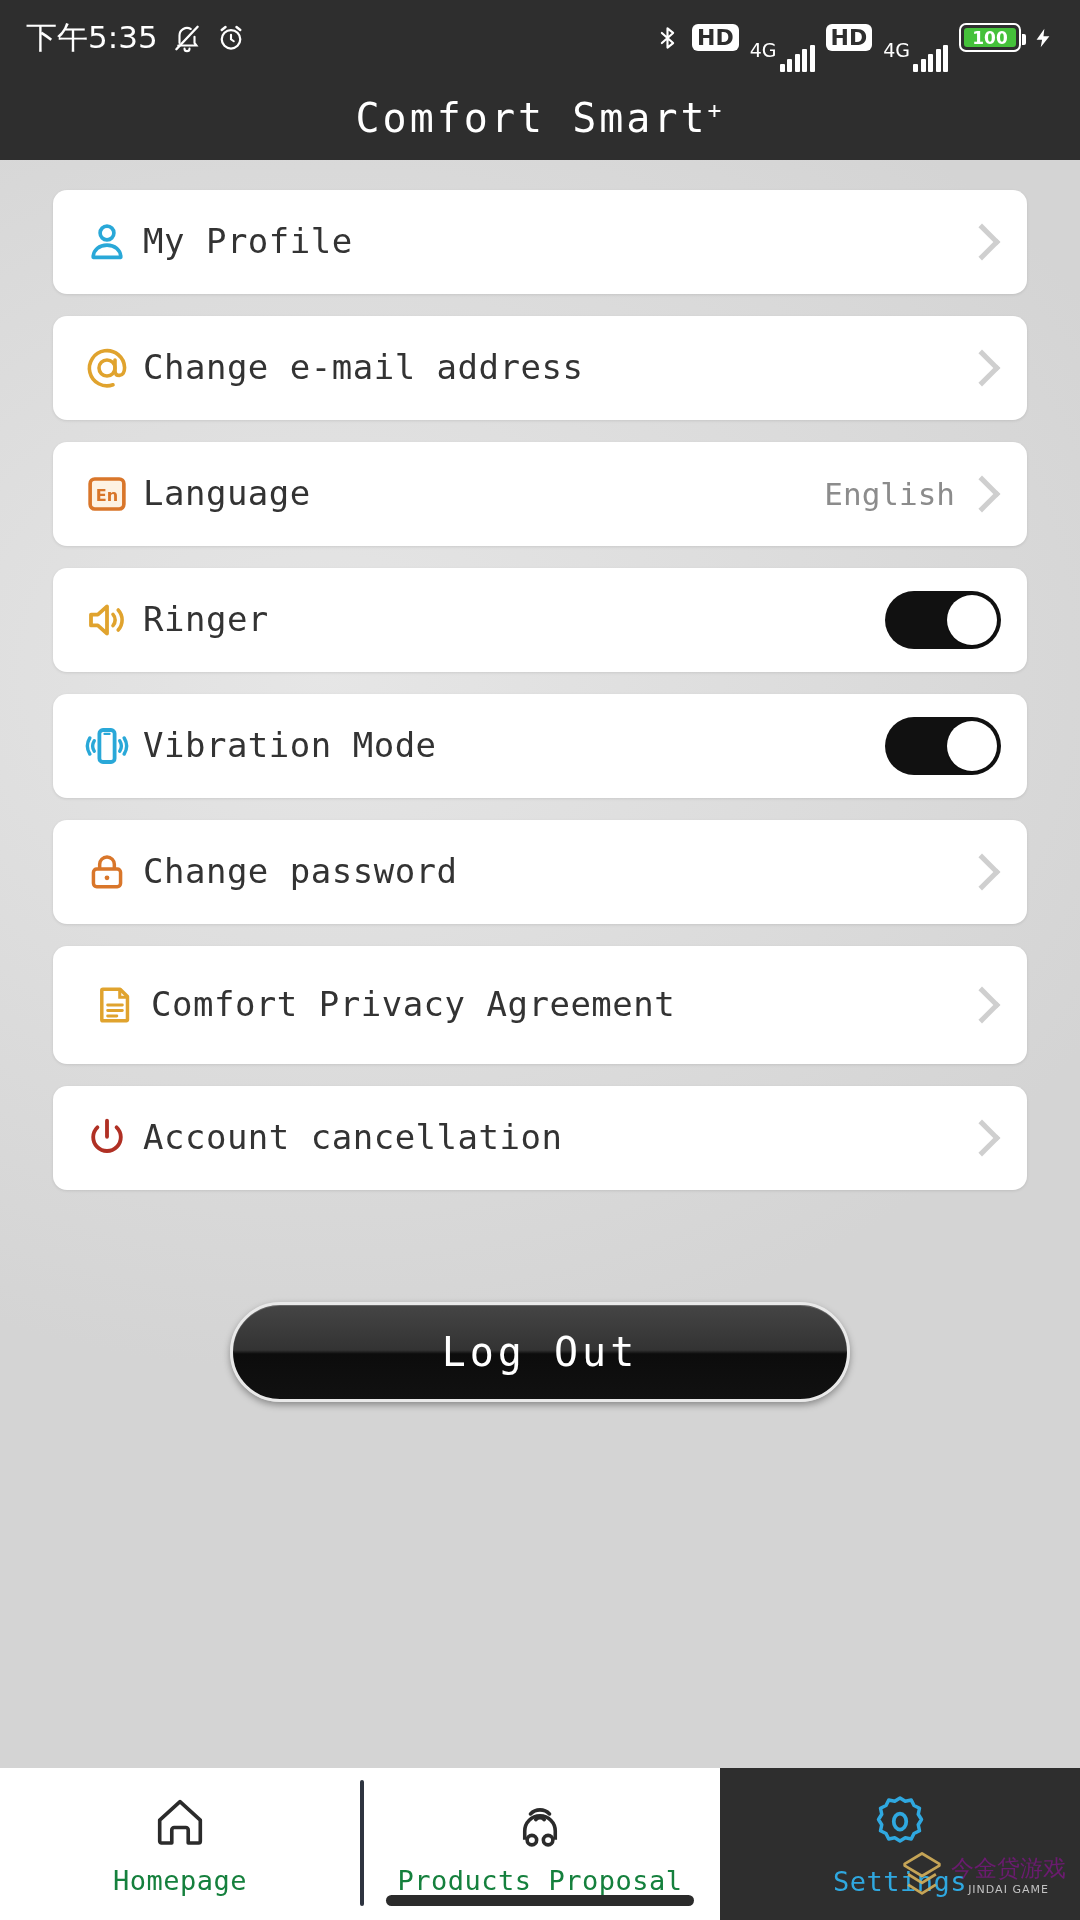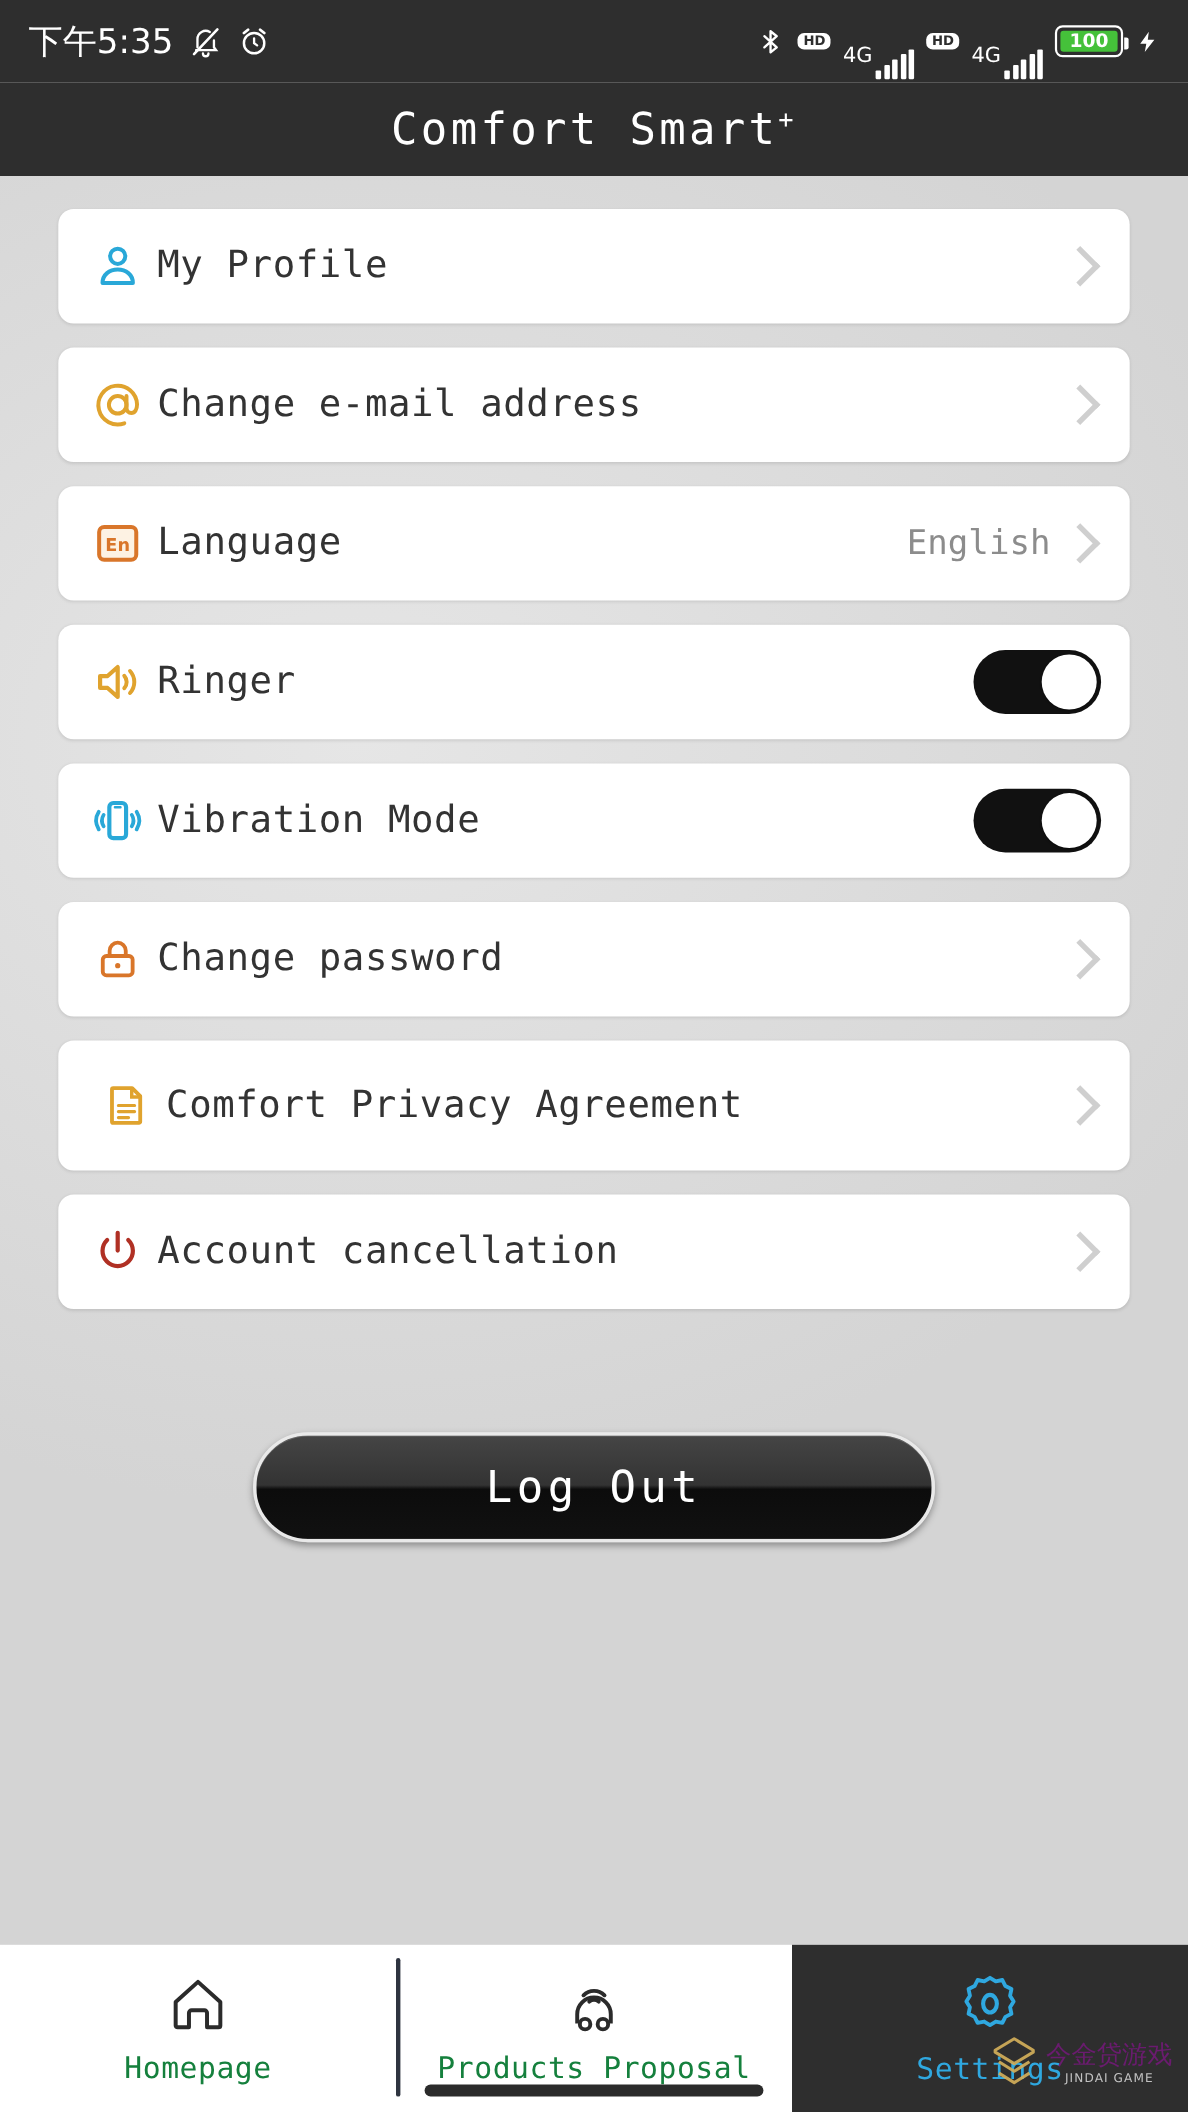--- a/index.html
+++ b/index.html
@@ -20,21 +20,21 @@
     display:flex; align-items:center; justify-content:space-between;
     padding:0 26px;
     gap:34px;
   }
   .sb-left{ display:flex; align-items:center; gap:14px; }
   .sb-time{ font-family:"DejaVu Sans", sans-serif; font-size:31px; letter-spacing:0px; }
   .sb-right{ display:flex; align-items:center; gap:11px; }
   .hd-badge{
     background:#fff; color:#2e2e2e; border-radius:6px;
     font-family:"DejaVu Sans", sans-serif;
-    font-size:12px; font-weight:bold; padding:1px 5px; line-height:1.15;
+    font-size:22px; font-weight:bold; padding:1px 5px; line-height:1.15;
   }
   .net-grp{ display:flex; align-items:flex-end; gap:3px;margin-top:42px; }
   .net-label{ font-family:"DejaVu Sans", sans-serif; font-size:19px; line-height:1;
               position:relative; top:-12px; }
   .bars{ display:flex; align-items:flex-end; gap:2.5px; height:26px; }
   .bars i{ width:5px; background:#fff; border-radius:1px; display:block; }
   .bars i:nth-child(1){height:8px}
   .bars i:nth-child(2){height:13px}
   .bars i:nth-child(3){height:18px}
   .bars i:nth-child(4){height:23px}

